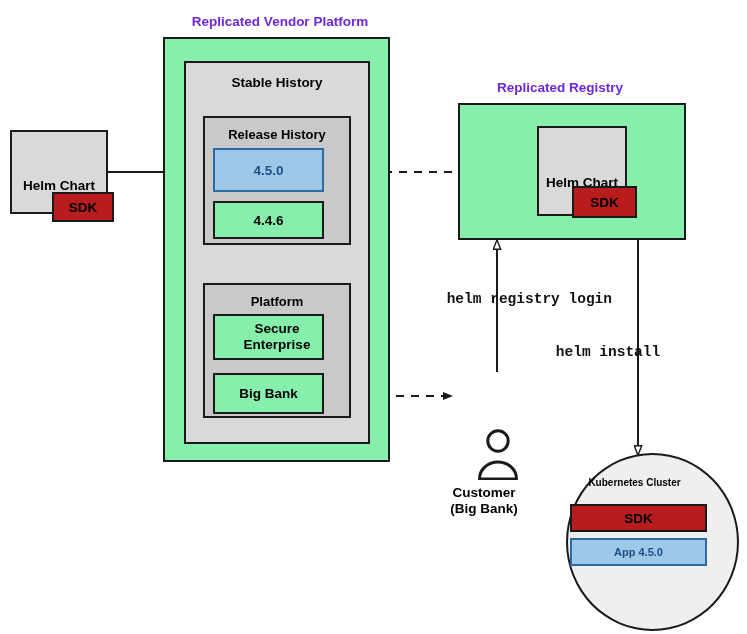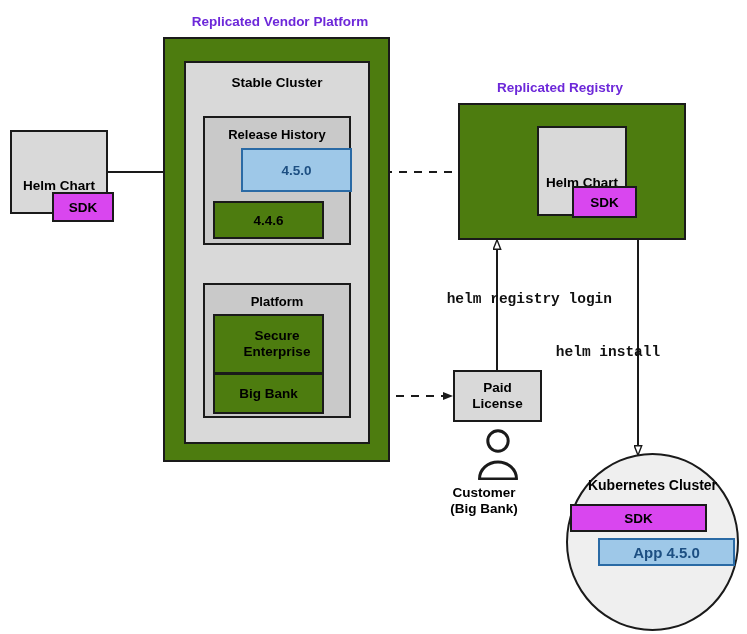--- a/index.html
+++ b/index.html
@@ -33,25 +33,25 @@
   .box {
     border: 2px solid #1a1a1a;
     display: flex;
     justify-content: center;
     color: #000;
     font-weight: bold;
   }
   .box.center { align-items: center; }
   .box.topcap { align-items: flex-start; }
 
-  .fill-white  { background: #d946ef; }
-  .fill-f2     { background: #4d7c0f; }
+  .fill-white  { background: #b91c1c; }
+  .fill-f2     { background: #86efac; }
   .fill-d9     { background: #d9d9d9; }
   .fill-c9     { background: #c9c9c9; }
-  .fill-blue   { background: #9ec8e8; border-color: #2a6aa5; margin-left: 28px; }
+  .fill-blue   { background: #9ec8e8; border-color: #2a6aa5; }
 
   .txt-blue { color: #1d4f82; }
 
   
   .title {
     font-size: 13.5px;
     font-weight: bold;
     color: #6d28d9;
     text-align: center;
   }
@@ -109,81 +109,77 @@
   </div>
   <div class="abs box center fill-white" style="left:52px; top:192px; width:62px; height:30px; font-size:13.5px;">
     <span>SDK</span>
   </div>
 
   <div class="abs title" style="left:130px; top:14px; width:300px;">Replicated Vendor Platform</div>
 
   <div class="abs box fill-f2" style="left:163px; top:37px; width:227px; height:425px;"></div>
 
   <div class="abs box topcap fill-d9" style="left:184px; top:61px; width:186px; height:383px; font-size:13.5px; padding-top:12px;">
-    <span>Stable Cluster</span>
+    <span>Stable History</span>
   </div>
 
   <div class="abs box topcap fill-c9" style="left:203px; top:116px; width:148px; height:129px; font-size:13px; padding-top:9px;">
     <span>Release History</span>
   </div>
 
   <div class="abs box center fill-blue" style="left:213px; top:148px; width:111px; height:44px; font-size:13.5px;">
     <span class="txt-blue">4.5.0</span>
   </div>
 
   <div class="abs box center fill-f2" style="left:213px; top:201px; width:111px; height:38px; font-size:13.5px;">
     <span>4.4.6</span>
   </div>
 
   <div class="abs box topcap fill-c9" style="left:203px; top:283px; width:148px; height:135px; font-size:13px; padding-top:9px;">
     <span>Platform</span>
   </div>
 
-  <div class="abs box center fill-f2" style="left:213px; top:314px; width:111px; height:60px; font-size:13.5px; text-align:center;padding-left:17px;">
+  <div class="abs box center fill-f2" style="left:213px; top:314px; width:111px; height:46px; font-size:13.5px; text-align:center;padding-left:17px;">
     <span class="lbl" style="font-size:13.5px;">Secure
 Enterprise</span>
   </div>
 
   <div class="abs box center fill-f2" style="left:213px; top:373px; width:111px; height:41px; font-size:13.5px;">
     <span>Big Bank</span>
   </div>
 
   <div class="abs title" style="left:450px; top:80px; width:220px;">Replicated Registry</div>
 
   <div class="abs box fill-f2" style="left:458px; top:103px; width:228px; height:137px;"></div>
 
   <div class="abs box center fill-d9" style="left:537px; top:126px; width:90px; height:90px; font-size:13.5px;">
     <span style="margin-top:22px;">Helm Chart</span>
   </div>
 
   <div class="abs box center fill-white" style="left:572px; top:186px; width:65px; height:32px; font-size:13.5px;">
     <span>SDK</span>
   </div>
 
-  <div class="abs box center fill-d9" style="left:453px; top:370px; width:89px; height:52px;">
-    <span class="lbl" style="font-size:13.5px;">Paid
-License</span>
-  </div>
 
   <svg class="abs" style="left:473px; top:428px;" width="50" height="52" viewBox="0 0 50 52">
     <circle cx="25" cy="13" r="10.2" fill="#ffffff" stroke="#1a1a1a" stroke-width="3"></circle>
     <path d="M6.5,51 a18.5,17 0 0 1 37,0 Z" fill="#ffffff" stroke="#1a1a1a" stroke-width="3" stroke-linejoin="round"></path>
   </svg>
   <div class="abs lbl" style="left:414px; top:485px; width:140px; font-size:13.5px;">Customer
 (Big Bank)</div>
 
   <div class="abs cluster" style="left:566px; top:453px; width:173px; height:178px;"></div>
 
-  <div class="abs lbl" style="left:566px; top:477px; width:173px; font-size:14px;">Kubernetes Cluster</div>
+  <div class="abs lbl" style="left:548px; top:477px; width:173px; font-size:10px;">Kubernetes Cluster</div>
 
   <div class="abs box center fill-white" style="left:570px; top:504px; width:137px; height:28px; font-size:13.5px;">
     <span>SDK</span>
   </div>
 
-  <div class="abs box center fill-blue" style="left:570px; top:538px; width:137px; height:28px; font-size:15px;">
+  <div class="abs box center fill-blue" style="left:570px; top:538px; width:137px; height:28px; font-size:11px;">
     <span class="txt-blue">App 4.5.0</span>
   </div>
 
   <div class="abs mono" style="left:402px; top:291px; width:210px; text-align:right;">helm registry login</div>
 
   <div class="abs mono" style="left:535px; top:344px; width:146px; text-align:center;">helm install</div>
 
 </div>
 
 </body></html>

